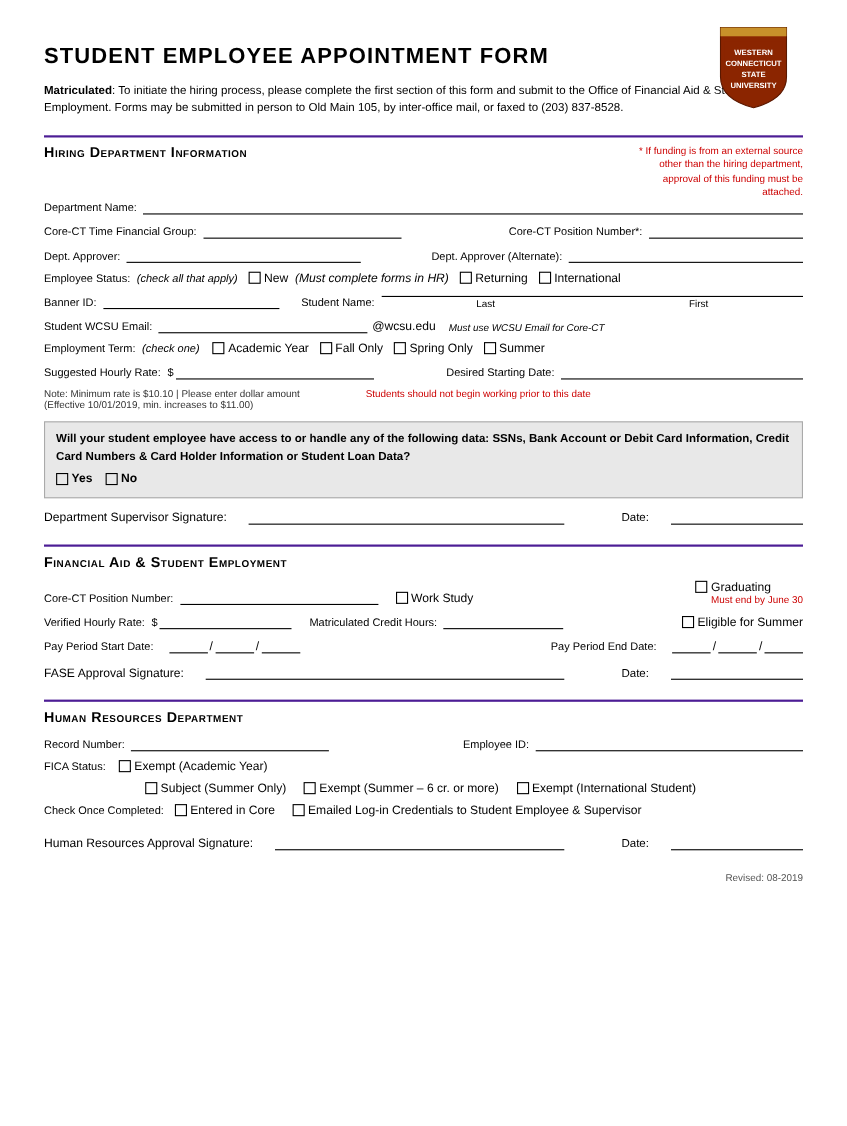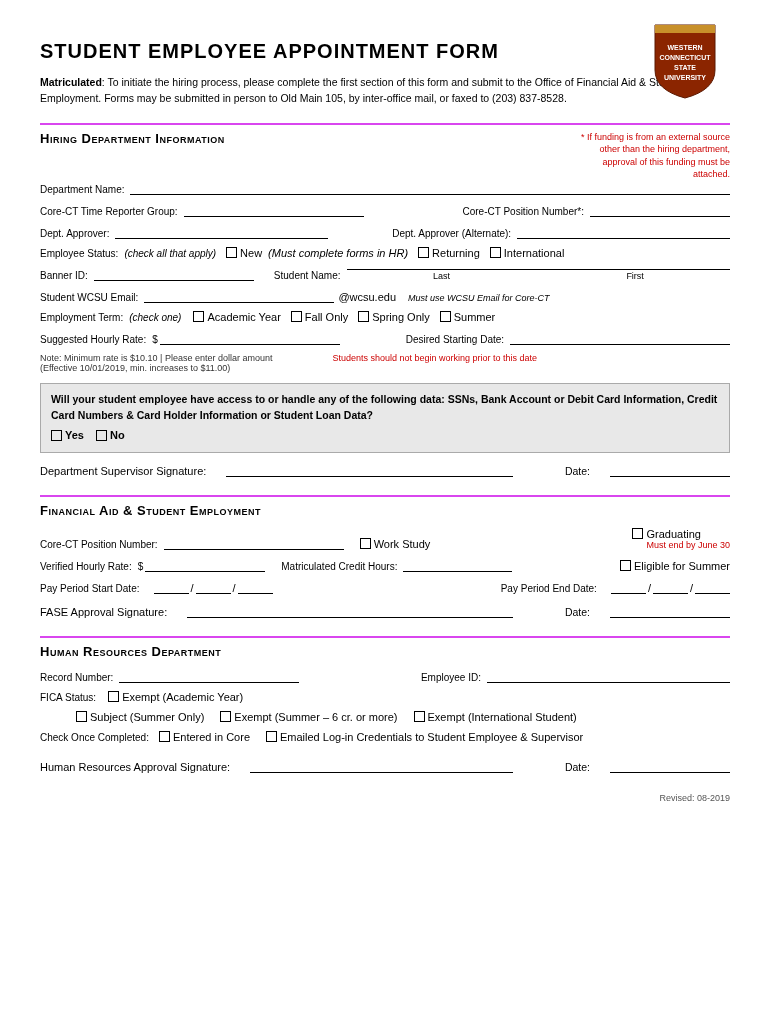--- a/index.html
+++ b/index.html
@@ -33,21 +33,21 @@
       margin-top: 10px;
     }
     .intro-text {
       font-size: 10.5px;
       margin-bottom: 16px;
       line-height: 1.5;
     }
     .intro-text strong { font-weight: bold; }
 
     .section {
-      border-top: 2px solid #d946ef;
+      border-top: 2px solid #4c1d95;
       margin-bottom: 18px;
       padding-top: 6px;
     }
     .section-header {
       font-size: 13px;
       font-weight: bold;
       font-variant: small-caps;
       margin-bottom: 10px;
       letter-spacing: 0.5px;
     }
@@ -197,21 +197,21 @@
     <div class="section-header">Hiring Department Information</div>
     <div class="funding-note red">* If funding is from an external source other than the hiring department, approval of this funding must be attached.</div>
   </div>
 
   <div class="form-row">
     <span class="form-label">Department Name:</span>
     <span class="form-underline" style="min-width:380px;"></span>
   </div>
 
   <div class="form-row">
-    <span class="form-label">Core-CT Time Reporter Group:</span>
+    <span class="form-label">Core-CT Time Financial Group:</span>
     <span class="form-underline" style="min-width:180px; max-width:200px;"></span>
     <span style="flex:1;"></span>
     <span class="form-label">Core-CT Position Number*:</span>
     <span class="form-underline" style="min-width:140px;"></span>
   </div>
 
   <div class="form-row">
     <span class="form-label">Dept. Approver:</span>
     <span class="form-underline" style="min-width:200px; max-width:220px;"></span>
     <span style="flex:0.3;"></span>
@@ -403,21 +403,21 @@
   </div>
 
   <div class="form-row" style="margin-top:4px;">
     <span class="form-label" style="margin-right:12px;">FICA Status:</span>
     <div class="checkbox-item">
       <span class="checkbox-box"></span>
       <span>Exempt (Academic Year)</span>
     </div>
   </div>
 
-  <div class="form-row" style="margin-left:36px;">
+  <div class="form-row" style="margin-left:92px;">
     <div class="checkbox-item">
       <span class="checkbox-box"></span>
       <span>Subject (Summer Only)</span>
     </div>
     <span style="width:16px;"></span>
     <div class="checkbox-item">
       <span class="checkbox-box"></span>
       <span>Exempt (Summer – 6 cr. or more)</span>
     </div>
     <span style="width:16px;"></span>

